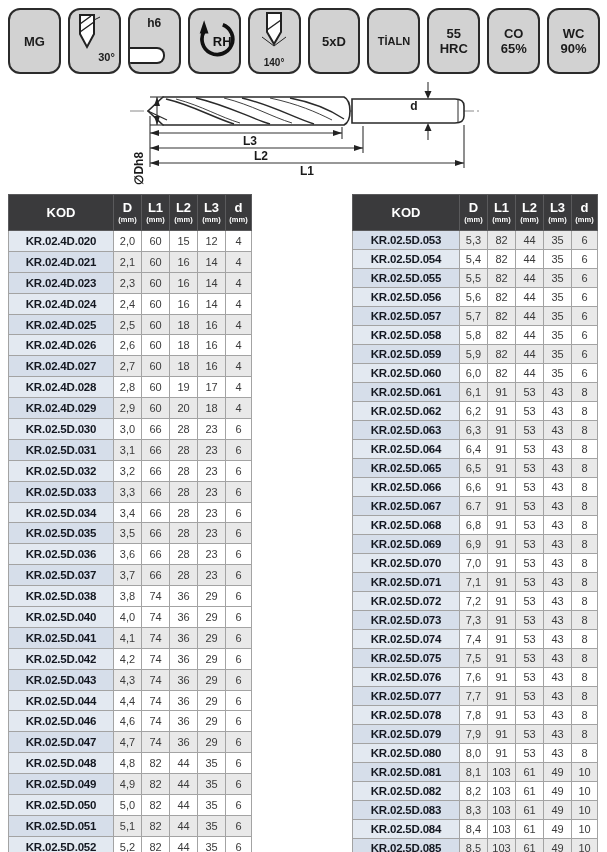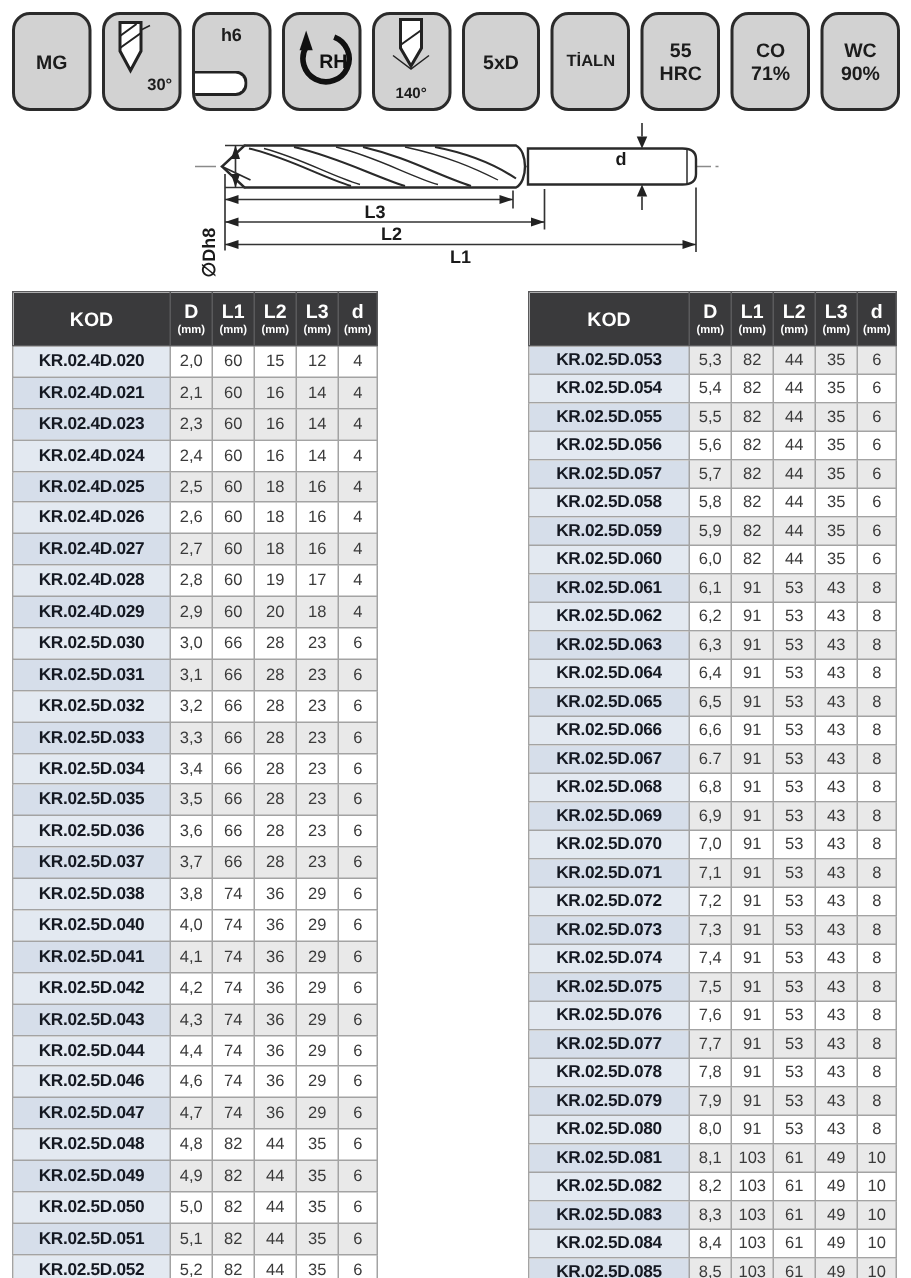--- a/index.html
+++ b/index.html
@@ -94,21 +94,21 @@
   </div>
   <div class="badge">
     <span class="badge-label small">TİALN</span>
   </div>
   <div class="badge">
     <span class="badge-label">55</span>
     <span class="badge-label">HRC</span>
   </div>
   <div class="badge">
     <span class="badge-label">CO</span>
-    <span class="badge-label">71%</span>
+    <span class="badge-label">65%</span>
   </div>
   <div class="badge">
     <span class="badge-label">WC</span>
     <span class="badge-label">90%</span>
   </div>
 </div>
 
 <svg class="diagram" width="607" height="112" viewBox="0 0 607 112">
 
   <line x1="130" y1="32" x2="482" y2="32" stroke="#8a8a8a" stroke-width="1" stroke-dasharray="14,3,2,3"></line>

